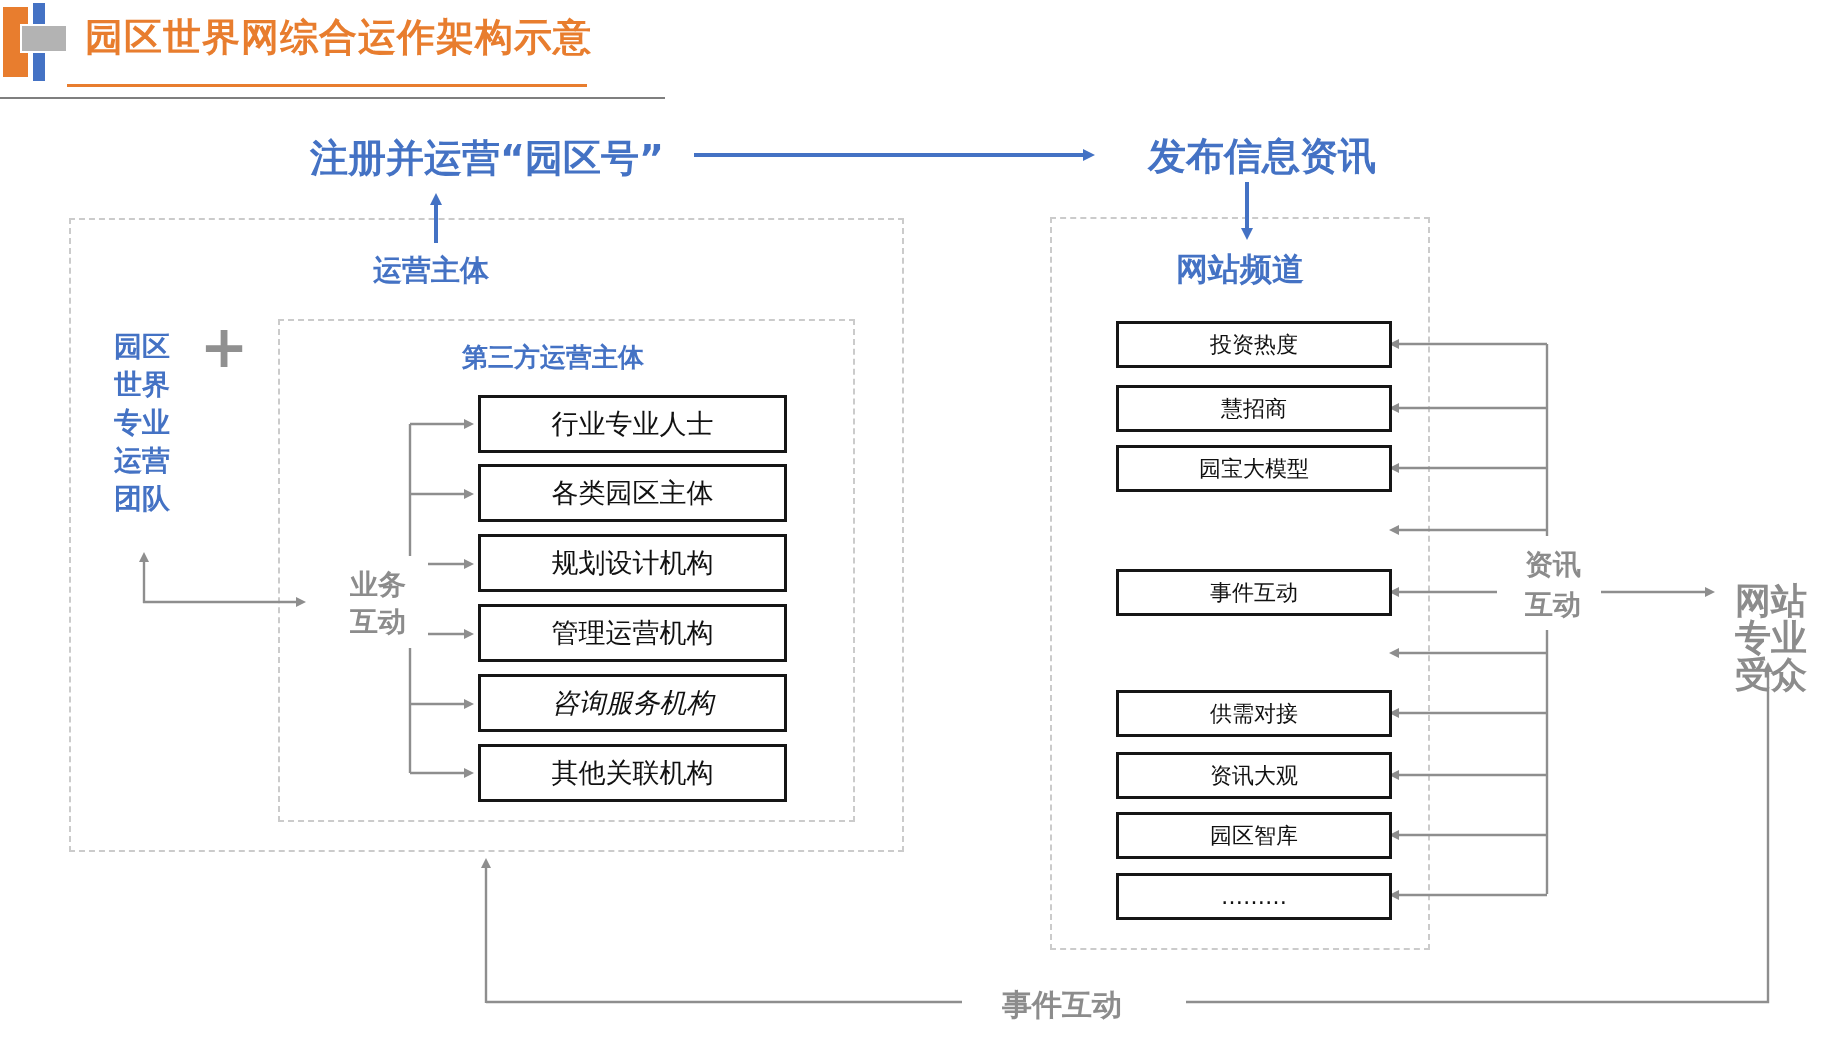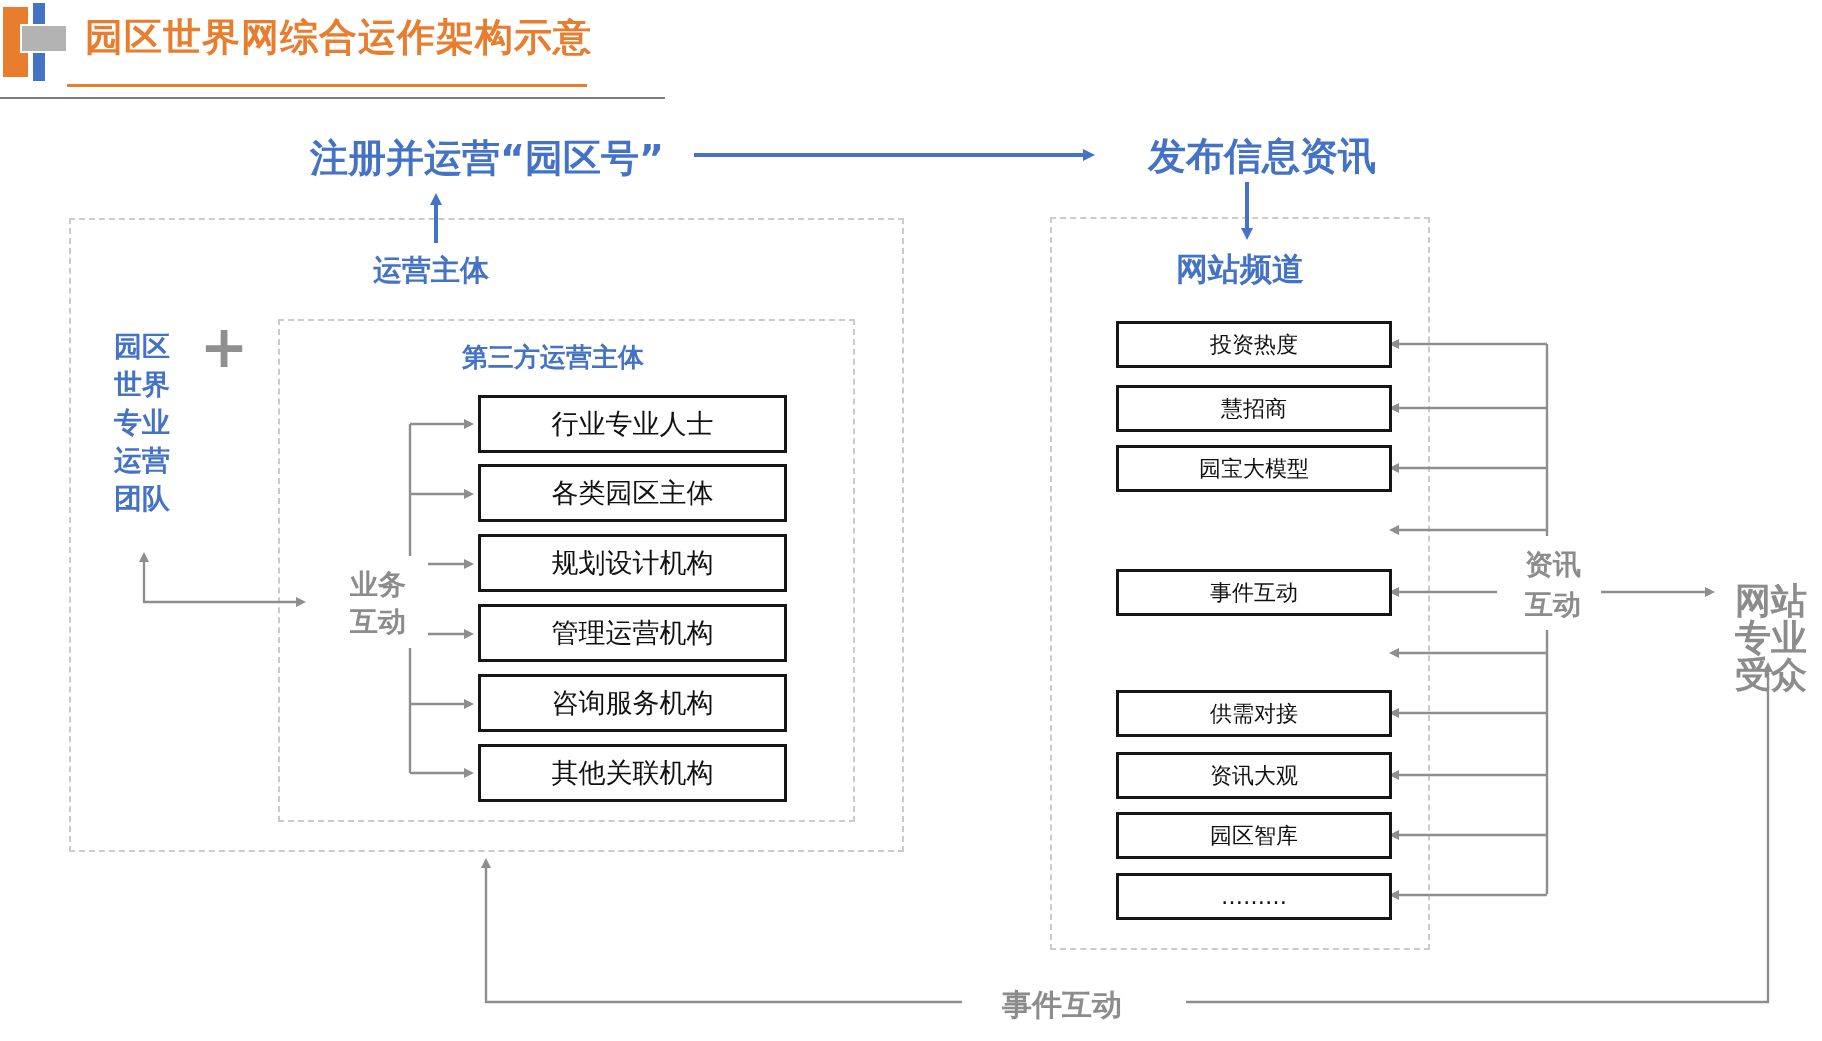--- a/index.html
+++ b/index.html
@@ -108,21 +108,21 @@
 
   <div class="abs gray-label center" style="left:335px;top:566px;width:86px;font-size:28px;line-height:37px;">
     <div>业务</div>
     <div>互动</div>
   </div>
 
   <div class="abs bx bx-l" style="top:395px;">行业专业人士</div>
   <div class="abs bx bx-l" style="top:464px;">各类园区主体</div>
   <div class="abs bx bx-l" style="top:534px;">规划设计机构</div>
   <div class="abs bx bx-l" style="top:604px;">管理运营机构</div>
-  <div class="abs bx bx-l" style="top:674px;">咨询服务机构</div>
+  <div class="abs bx bx-l" style="top:674px;font-style:italic;">咨询服务机构</div>
   <div class="abs bx bx-l" style="top:744px;">其他关联机构</div>
 
   <div class="abs blue-label center" style="left:1172px;top:248px;width:136px;font-size:32px;">网站频道</div>
 
   <div class="abs bx bx-r" style="top:321px;">投资热度</div>
   <div class="abs bx bx-r" style="top:385px;">慧招商</div>
   <div class="abs bx bx-r" style="top:445px;">园宝大模型</div>
   <div class="abs bx bx-r" style="top:569px;">事件互动</div>
   <div class="abs bx bx-r" style="top:690px;">供需对接</div>
   <div class="abs bx bx-r" style="top:752px;">资讯大观</div>

